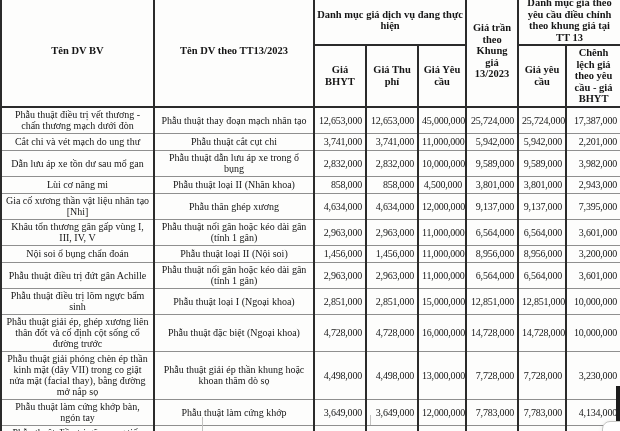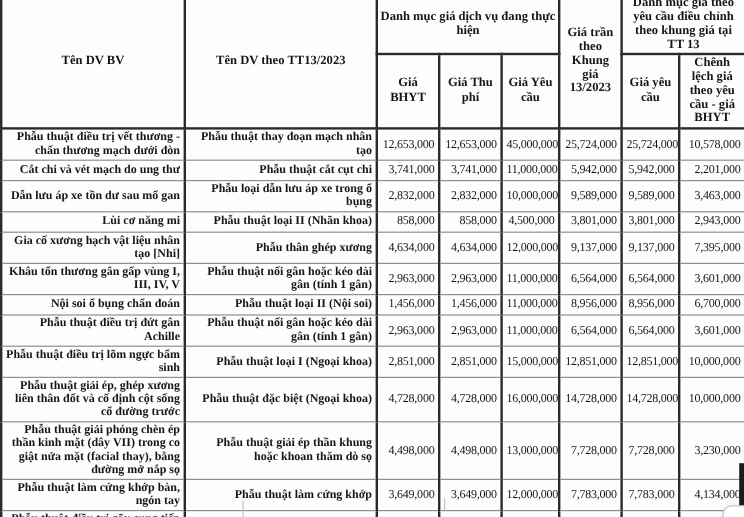--- a/index.html
+++ b/index.html
@@ -37,21 +37,21 @@
     text-align:center;
     padding:1px 2px;
     background:#fdfdfc;
   }
   table.price td{
     font-size:10px;
     line-height:11px;
     padding:1.5px 3px;
     background:#fdfdfc;
   }
-  td.td-text{text-align:right;font-weight:bold;}
+  td.td-text{text-align:center;}
   td.td-num{text-align:right;font-size:10px;letter-spacing:-0.2px;}
   tbody tr{height:17px;}
   thead tr.h1{height:30px;}
   thead tr.h2{height:44px;}
   th.small{font-size:10px;margin-left:16px;}
   
   .stub{
     position:absolute;
     width:1px;background:#c2c2c0;
   }
@@ -107,54 +107,54 @@
     </thead>
     <tbody>
         <tr>
           <td class="td-text">Phẫu thuật điều trị vết thương - chấn thương mạch dưới đòn</td>
           <td class="td-text">Phẫu thuật thay đoạn mạch nhân tạo</td>
           <td class="td-num">12,653,000</td>
           <td class="td-num">12,653,000</td>
           <td class="td-num">45,000,000</td>
           <td class="td-num">25,724,000</td>
           <td class="td-num">25,724,000</td>
-          <td class="td-num">10,578,000</td>
+          <td class="td-num">17,387,000</td>
         </tr>
         <tr>
           <td class="td-text">Cắt chi và vét mạch do ung thư</td>
           <td class="td-text">Phẫu thuật cắt cụt chi</td>
           <td class="td-num">3,741,000</td>
           <td class="td-num">3,741,000</td>
           <td class="td-num">11,000,000</td>
           <td class="td-num">5,942,000</td>
           <td class="td-num">5,942,000</td>
           <td class="td-num">2,201,000</td>
         </tr>
         <tr>
           <td class="td-text">Dẫn lưu áp xe tồn dư sau mổ gan</td>
-          <td class="td-text">Phẫu loại dẫn lưu áp xe trong ổ bụng</td>
+          <td class="td-text">Phẫu thuật dẫn lưu áp xe trong ổ bụng</td>
           <td class="td-num">2,832,000</td>
           <td class="td-num">2,832,000</td>
           <td class="td-num">10,000,000</td>
           <td class="td-num">9,589,000</td>
           <td class="td-num">9,589,000</td>
-          <td class="td-num">3,463,000</td>
+          <td class="td-num">3,982,000</td>
         </tr>
         <tr>
           <td class="td-text">Lùi cơ năng mi</td>
           <td class="td-text">Phẫu thuật loại II (Nhãn khoa)</td>
           <td class="td-num">858,000</td>
           <td class="td-num">858,000</td>
           <td class="td-num">4,500,000</td>
           <td class="td-num">3,801,000</td>
           <td class="td-num">3,801,000</td>
           <td class="td-num">2,943,000</td>
         </tr>
         <tr>
-          <td class="td-text">Gia cố xương hạch vật liệu nhân tạo [Nhi]</td>
+          <td class="td-text">Gia cố xương thần vật liệu nhân tạo [Nhi]</td>
           <td class="td-text">Phẫu thân ghép xương</td>
           <td class="td-num">4,634,000</td>
           <td class="td-num">4,634,000</td>
           <td class="td-num">12,000,000</td>
           <td class="td-num">9,137,000</td>
           <td class="td-num">9,137,000</td>
           <td class="td-num">7,395,000</td>
         </tr>
         <tr>
           <td class="td-text">Khâu tổn thương gân gấp vùng I, III, IV, V</td>
@@ -167,21 +167,21 @@
           <td class="td-num">3,601,000</td>
         </tr>
         <tr>
           <td class="td-text">Nội soi ổ bụng chẩn đoán</td>
           <td class="td-text">Phẫu thuật loại II (Nội soi)</td>
           <td class="td-num">1,456,000</td>
           <td class="td-num">1,456,000</td>
           <td class="td-num">11,000,000</td>
           <td class="td-num">8,956,000</td>
           <td class="td-num">8,956,000</td>
-          <td class="td-num">6,700,000</td>
+          <td class="td-num">3,200,000</td>
         </tr>
         <tr>
           <td class="td-text">Phẫu thuật điều trị đứt gân Achille</td>
           <td class="td-text">Phẫu thuật nối gân hoặc kéo dài gân (tính 1 gân)</td>
           <td class="td-num">2,963,000</td>
           <td class="td-num">2,963,000</td>
           <td class="td-num">11,000,000</td>
           <td class="td-num">6,564,000</td>
           <td class="td-num">6,564,000</td>
           <td class="td-num">3,601,000</td>

